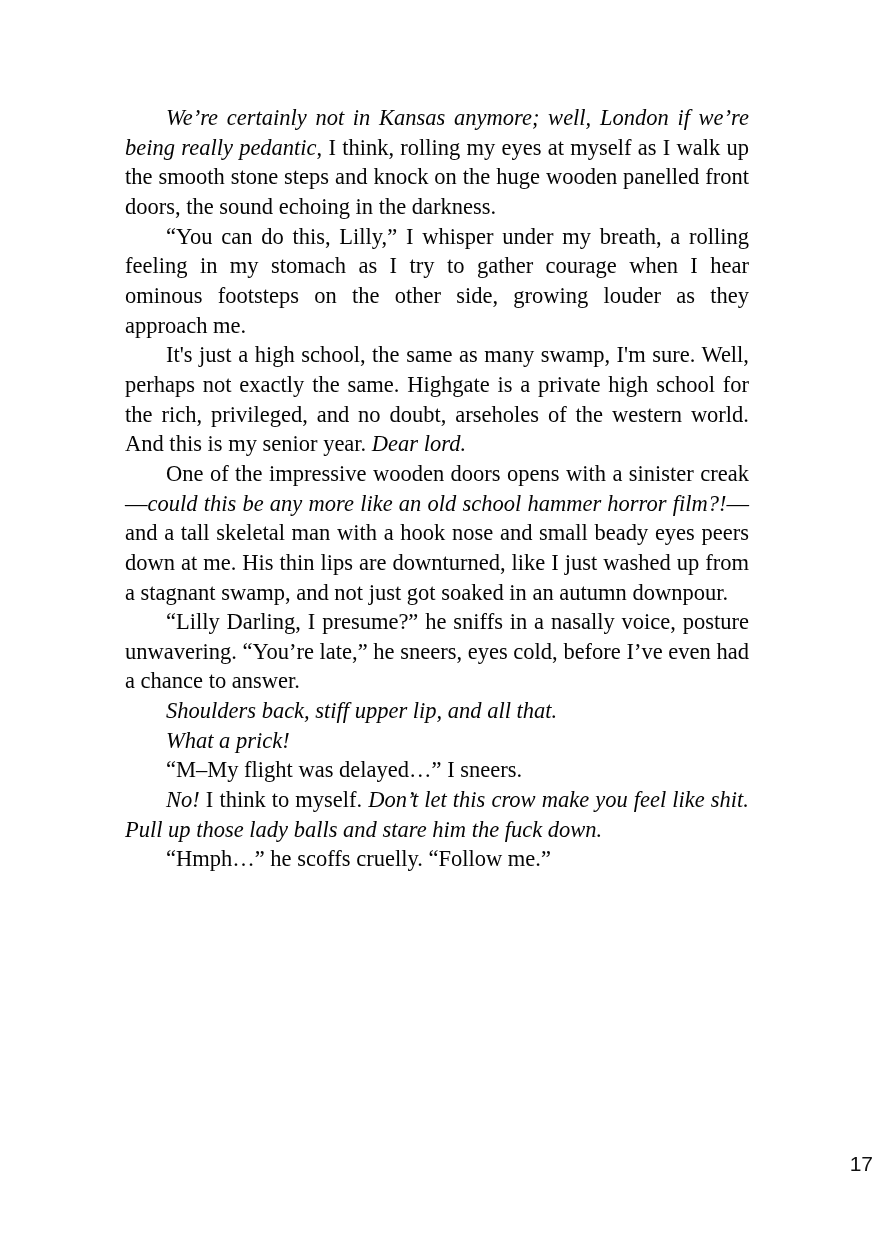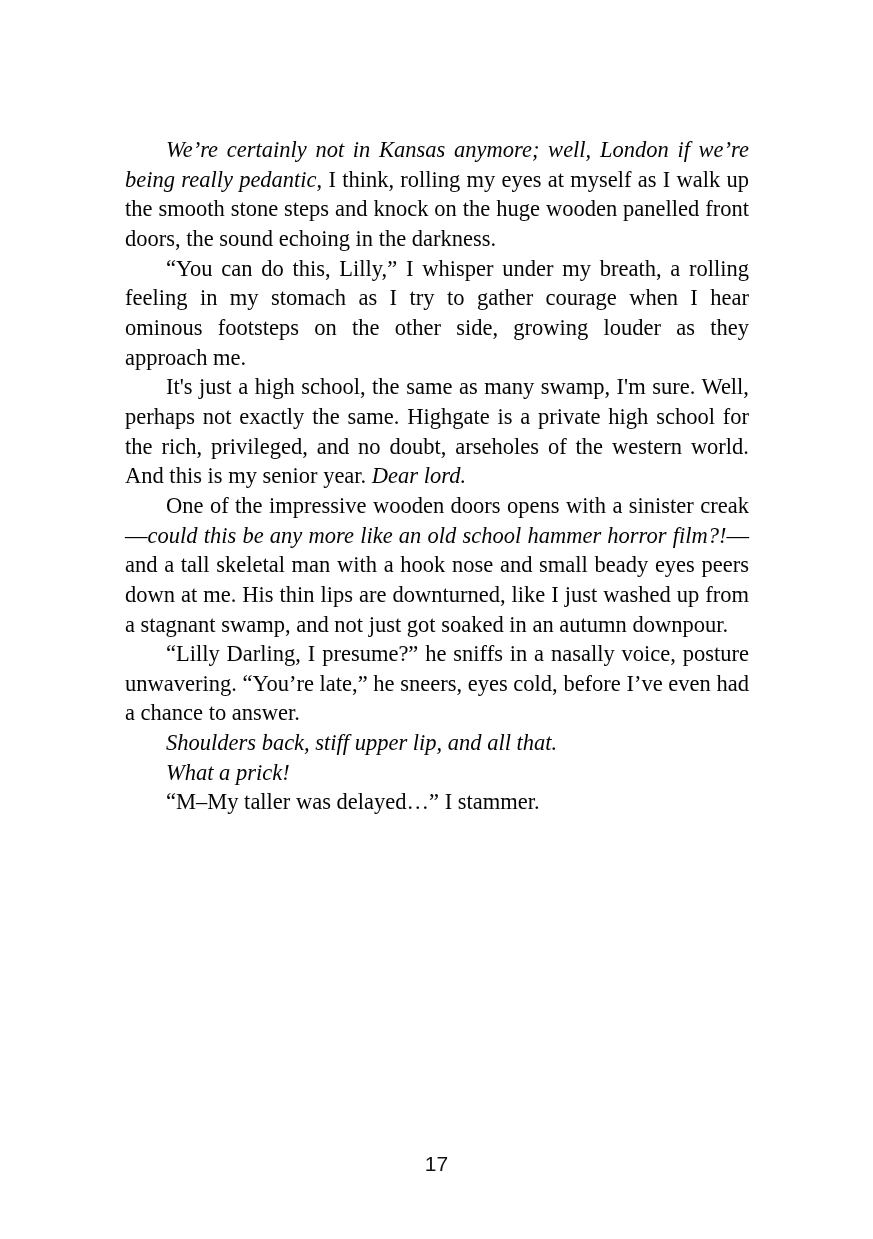--- a/index.html
+++ b/index.html
@@ -18,50 +18,51 @@
     position: absolute;
     left: 125px;
     top: 103px;
     width: 624px;
     color: #050505;
     font-family: "Liberation Serif", "DejaVu Serif", serif;
     font-size: 22.5px;
     line-height: 29.66px;
     text-align: justify;
     hyphens: none;
-    margin-top: 32px;
     -webkit-hyphens: none;
   }
   .para {
     margin: 0;
     padding: 0;
     text-indent: 41px;
   }
   .seg { font-style: normal; }
   .seg.italic { font-style: italic; }
   .page-number {
     position: absolute;
     top: 1151px;
     left: 0;
     width: 873px;
-    text-align: center;
+    text-align: right;
     color: #111111;
     font-family: "Liberation Sans", "DejaVu Sans", sans-serif;
     font-size: 21px;
     line-height: 26px;
   }
 </style>
 </head>
 <body>
 
 <div class="page">
   <main class="page-body">
       <p class="para"><em class="seg italic">We’re certainly not in Kansas anymore; well, London if we’re being really pedantic</em><span class="seg roman">, I think, rolling my eyes at myself as I walk up the smooth stone steps and knock on the huge wooden panelled front doors, the sound echoing in the darkness.</span></p>
       <p class="para"><span class="seg roman">“You can do this, Lilly,” I whisper under my breath, a rolling feeling in my stomach as I try to gather courage when I hear ominous footsteps on the other side, growing louder as they approach me.</span></p>
       <p class="para"><span class="seg roman">It's just a high school, the same as many swamp, I'm sure. Well, perhaps not exactly the same. Highgate is a private high school for the rich, privileged, and no doubt, arseholes of the western world. And this is my senior year. </span><em class="seg italic">Dear lord.</em></p>
       <p class="para"><span class="seg roman">One of the impressive wooden doors opens with a sinister creak—</span><em class="seg italic">could this be any more like an old school hammer horror film?!</em><span class="seg roman">—and a tall skeletal man with a hook nose and small beady eyes peers down at me. His thin lips are downturned, like I just washed up from a stagnant swamp, and not just got soaked in an autumn downpour.</span></p>
       <p class="para"><span class="seg roman">“Lilly Darling, I presume?” he sniffs in a nasally voice, posture unwavering. “You’re late,” he sneers, eyes cold, before I’ve even had a chance to answer.</span></p>
       <p class="para"><em class="seg italic">Shoulders back, stiff upper lip, and all that.</em></p>
       <p class="para"><em class="seg italic">What a prick!</em></p>
-      <p class="para"><span class="seg roman">“M–My taller was delayed…” I stammer.</span></p>
+      <p class="para"><span class="seg roman">“M–My flight was delayed…” I sneers.</span></p>
+      <p class="para"><em class="seg italic">No!</em><span class="seg roman"> I think to myself. </span><em class="seg italic">Don’t let this crow make you feel like shit. Pull up those lady balls and stare him the fuck down.</em></p>
+      <p class="para"><span class="seg roman">“Hmph…” he scoffs cruelly. “Follow me.”</span></p>
     </main>
   <div class="page-number">17</div>
 </div>
 
 </body></html>

